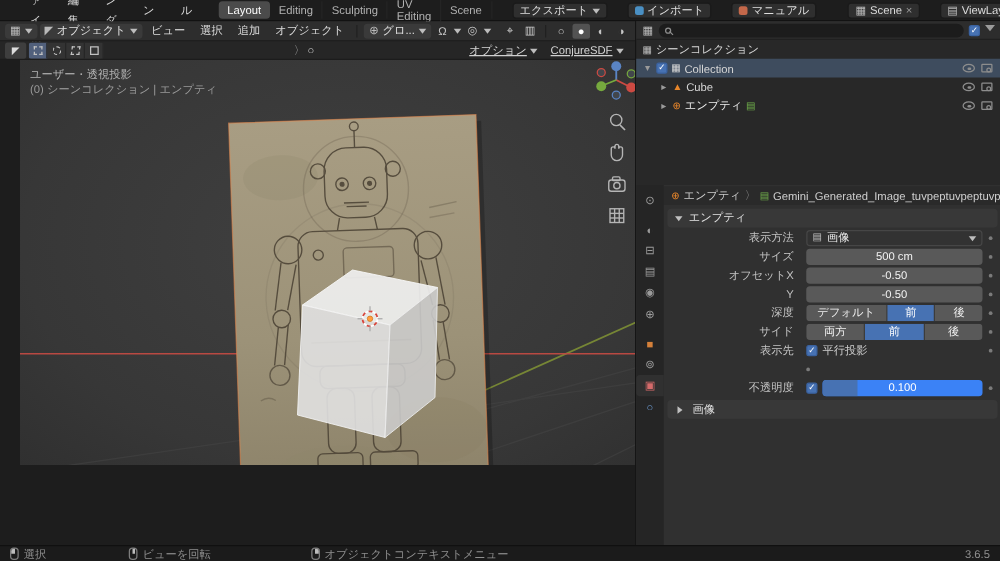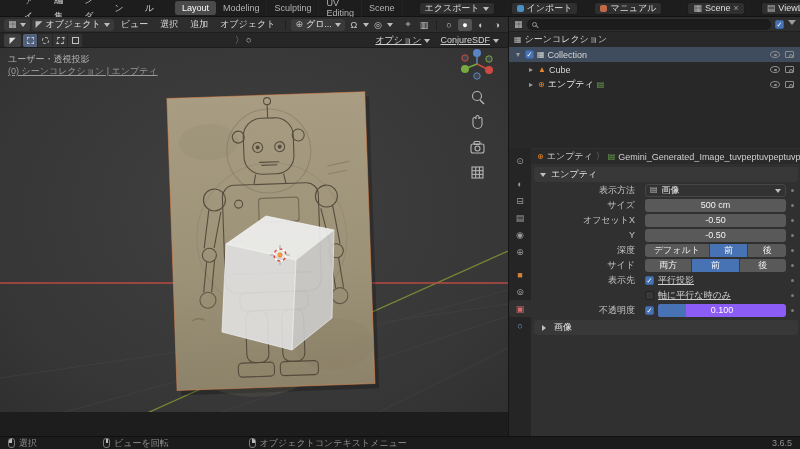--- a/index.html
+++ b/index.html
@@ -44,24 +44,24 @@
   .tbtn0 { width:17px; height:13px; background:#3e3e3e; border-radius:2px;
     display:flex; align-items:center; justify-content:center; color:#ddd; font-size:8px; }
   .selgrp { display:flex; border-radius:2px; overflow:hidden; }
   .sbtn { width:15px; height:13px; background:#333333; border-right:1px solid #262626;
     display:flex; align-items:center; justify-content:center; }
   .sbtn.on { background:#51607c; }
   .dsq { width:7px; height:7px; border:1px dashed #c2c2c2; }
   .ddbtn { display:flex; align-items:center; gap:3px; padding:0 5px; height:13px;
     color:#d6d6d6; border-radius:2px; }
   
-  .viewport { position:absolute; left:0; top:48px; width:508px; height:364px;
+  .viewport { position:absolute; left:16px; top:48px; width:508px; height:324px;
     background:radial-gradient(ellipse at 50% 45%, #404040 0%, #373737 70%, #303030 100%); overflow:hidden; }
   .vp-line1 { position:absolute; left:8px; top:5px; color:#b4b4b4; }
-  .vp-line2 { position:absolute; left:8px; top:17px; color:#9a9a9a;text-decoration:underline; }
+  .vp-line2 { position:absolute; left:8px; top:17px; color:#9a9a9a; }
   
   .rightcol { position:absolute; left:508px; top:17px; width:292px; height:419px;
     border-left:1px solid #151515; }
   .outliner { position:absolute; left:0; top:0; width:292px; height:131px; background:#282828; }
   .ohead { height:15px; background:#2d2d2d; border-bottom:1px solid #202020;
     display:flex; align-items:center; gap:4px; padding:0 5px; }
   .search { flex:1; height:11px; background:#1c1c1c; border-radius:6px;
     display:flex; align-items:center; gap:3px; padding:0 5px; }
   .search input { flex:1; background:transparent; border:none; outline:none;
     color:#cfcfcf; font-size:8px; font-family:inherit; min-width:10px; }
@@ -113,25 +113,25 @@
     display:flex; align-items:center; justify-content:center; }
   .dd { flex:1; height:13px; background:#323232; border:1px solid #464646; border-radius:3px;
     display:flex; align-items:center; gap:4px; padding:0 4px; color:#ececec; }
   .dd .sp { flex:1; }
   .seg { flex:1; display:flex; border-radius:3px; overflow:hidden; }
   .seg > div { flex:1; height:13px; background:#595959; display:flex; align-items:center;
     justify-content:center; color:#eee; border-right:1px solid #3c3c3c; }
   .seg > div:last-child { border-right:none; }
   .seg > div.wide { flex:1.7; }
   .seg > div.on { background:#4772b3; color:#fff; }
-  .slider { flex:1; height:13px; background:#8b5cf6; border-radius:3px; position:relative;
+  .slider { flex:1; height:13px; background:#3b82f6; border-radius:3px; position:relative;
     overflow:hidden; display:flex; align-items:center; justify-content:center; color:#fff; }
   .slider .fill { position:absolute; left:0; top:0; bottom:0; width:22%; background:#4772b3; }
   .slider .val { position:relative; }
-  .cblabel { color:#cdcdcd;text-decoration:underline; }
+  .cblabel { color:#cdcdcd; }
   
   .statusbar { position:absolute; left:0; bottom:0; width:800px; height:13px;
     background:#1b1b1b; border-top:1px solid #101010; display:flex; align-items:center;
     padding:0 8px; color:#8f8f8f; }
   .sitem { display:flex; align-items:center; gap:4px; }
   .mouse { position:relative; width:7px; height:10px; border:1px solid #7c7c7c; border-radius:3px; display:inline-block; }
   .mouse i { position:absolute; background:#bcbcbc; }
   .m-l i { left:0; top:0; width:3px; height:4px; border-radius:2px 0 0 0; }
   .m-m i { left:2px; top:0; width:2px; height:4px; }
   .m-r i { right:0; top:0; width:3px; height:4px; border-radius:0 2px 0 0; }
@@ -147,21 +147,21 @@
       <ellipse cx="9" cy="5.4" rx="2.4" ry="2" fill="#fff"></ellipse>
       <path d="M1 8 L6 4 L7 6 Z" fill="#2a6bb0"></path>
     </svg>
     <span class="menu">ファイル</span>
     <span class="menu">編集</span>
     <span class="menu">レンダー</span>
     <span class="menu">ウィンドウ</span>
     <span class="menu">ヘルプ</span>
     <div class="ws-tabs">
       <span class="ws-tab active">Layout</span>
-      <span class="ws-tab">Modeling</span>
+      <span class="ws-tab">Editing</span>
       <span class="ws-tab">Sculpting</span>
       <span class="ws-tab">UV Editing</span>
       <span class="ws-tab">Scene</span>
     </div>
     <div class="chip">
       <span>エクスポート</span>
         <span class="caret"></span>
     </div>
     <div class="chip">
       <span class="mini import"></span>
@@ -552,24 +552,20 @@
             <div class="pwidget">
               <span class="cb on">✓</span>
               <span class="cblabel">平行投影</span>
             </div>
             <span class="pdot"></span>
           </div>
 
 
           <div class="prow">
             <div class="plabel"></div>
-            <div class="pwidget">
-              <span class="cb"></span>
-              <span class="cblabel">軸に平行な時のみ</span>
-            </div>
             <span class="pdot"></span>
           </div>
 
           <div class="prow">
             <div class="plabel">不透明度</div>
             <div class="pwidget">
               <span class="cb on">✓</span>
               <div class="slider">
                 <div class="fill"></div>
                 <span class="val">0.100</span>

